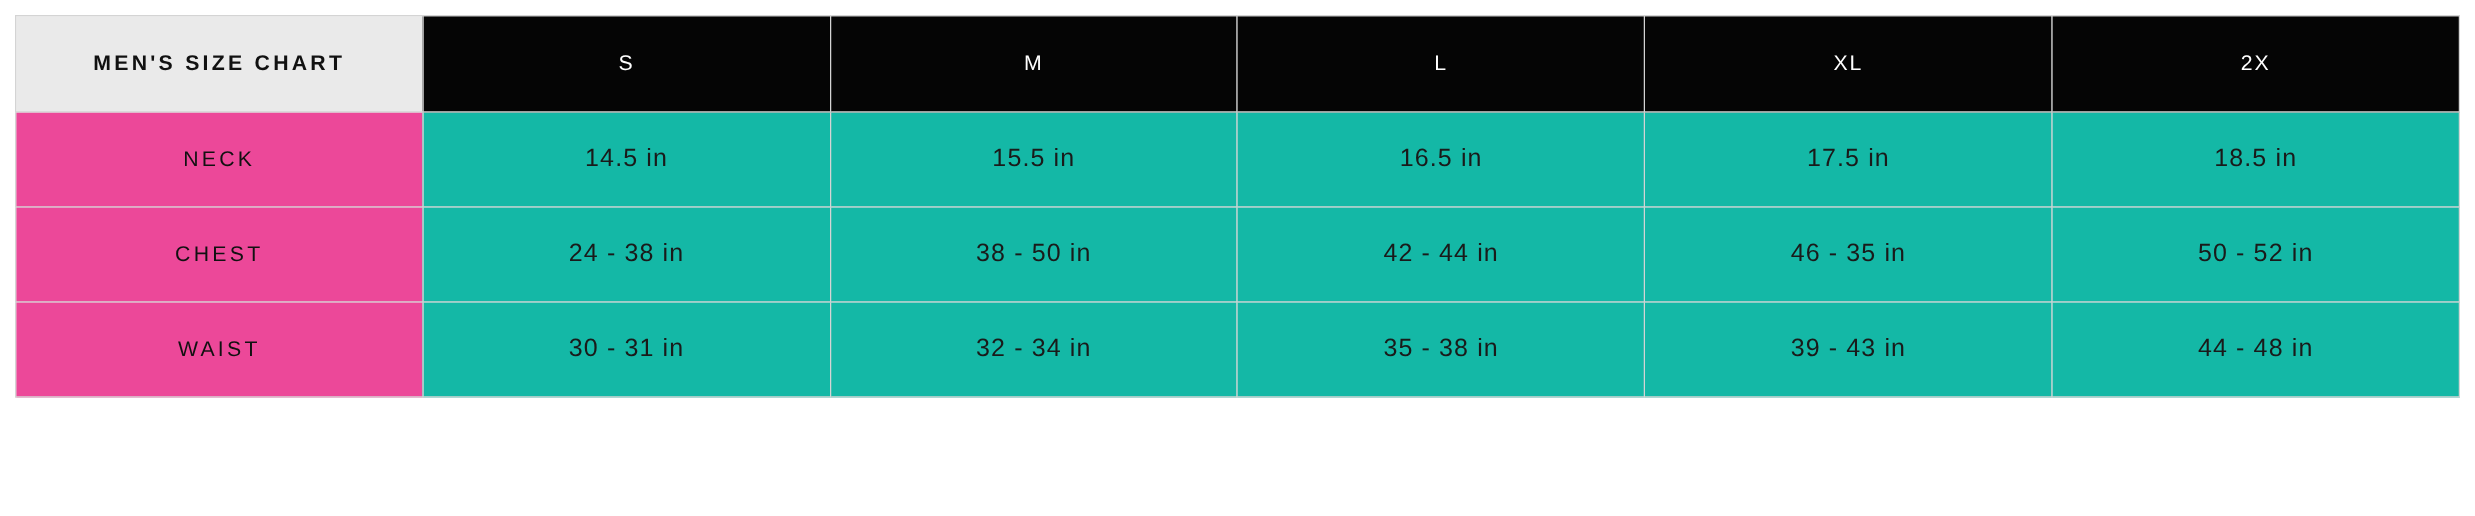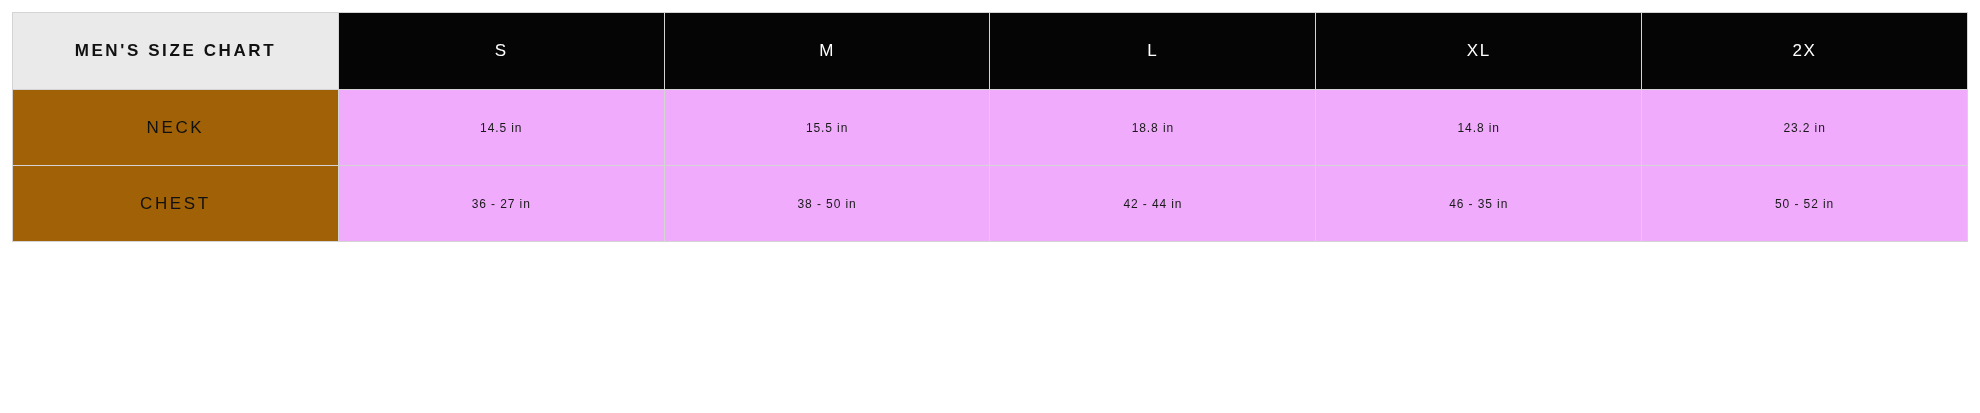--- a/index.html
+++ b/index.html
@@ -64,29 +64,29 @@
   tr.data-row > * {
     height: 75px;
   }
 
   td.row-label {
     color: #111111;
     font-size: 17px;
     font-weight: 500;
     letter-spacing: 2.6px;
     text-transform: uppercase;
-    background: #a16207;
+    background: #ec4899;
   }
 
   td.value-cell {
     color: #1a1a1a;
-    font-size: 12px;
+    font-size: 20px;
     font-weight: 400;
     letter-spacing: 0.9px;
-    background: #f0abfc;
+    background: #14b8a6;
   }
 </style>
 </head>
 <body>
 
 <div class="chart-wrap">
   <table class="size-chart">
     <thead>
       <tr class="head-row">
         <th class="title-cell">MEN'S SIZE CHART</th>
@@ -95,27 +95,35 @@
         <th class="size-cell">L</th>
         <th class="size-cell">XL</th>
         <th class="size-cell">2X</th>
       </tr>
     </thead>
     <tbody>
       <tr class="data-row">
         <td class="row-label">NECK</td>
         <td class="value-cell">14.5 in</td>
         <td class="value-cell">15.5 in</td>
-        <td class="value-cell">18.8 in</td>
-        <td class="value-cell">14.8 in</td>
-        <td class="value-cell">23.2 in</td>
+        <td class="value-cell">16.5 in</td>
+        <td class="value-cell">17.5 in</td>
+        <td class="value-cell">18.5 in</td>
       </tr>
       <tr class="data-row">
         <td class="row-label">CHEST</td>
-        <td class="value-cell">36 - 27 in</td>
+        <td class="value-cell">24 - 38 in</td>
         <td class="value-cell">38 - 50 in</td>
         <td class="value-cell">42 - 44 in</td>
         <td class="value-cell">46 - 35 in</td>
         <td class="value-cell">50 - 52 in</td>
+      </tr>
+      <tr class="data-row">
+        <td class="row-label">WAIST</td>
+        <td class="value-cell">30 - 31 in</td>
+        <td class="value-cell">32 - 34 in</td>
+        <td class="value-cell">35 - 38 in</td>
+        <td class="value-cell">39 - 43 in</td>
+        <td class="value-cell">44 - 48 in</td>
       </tr>
     </tbody>
   </table>
 </div>
 
 </body></html>

